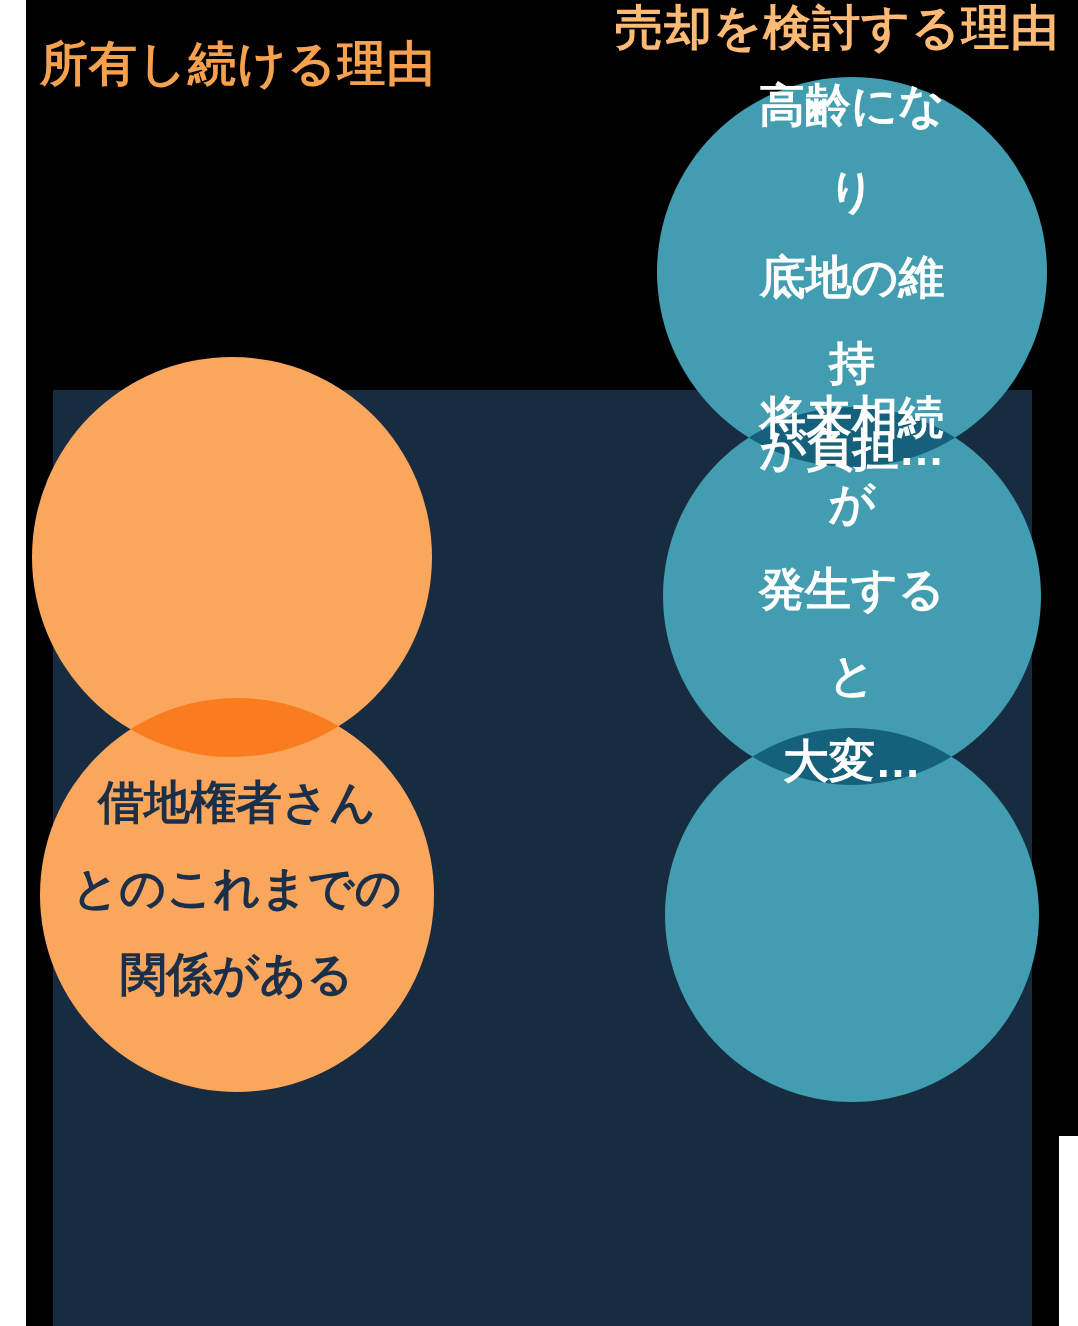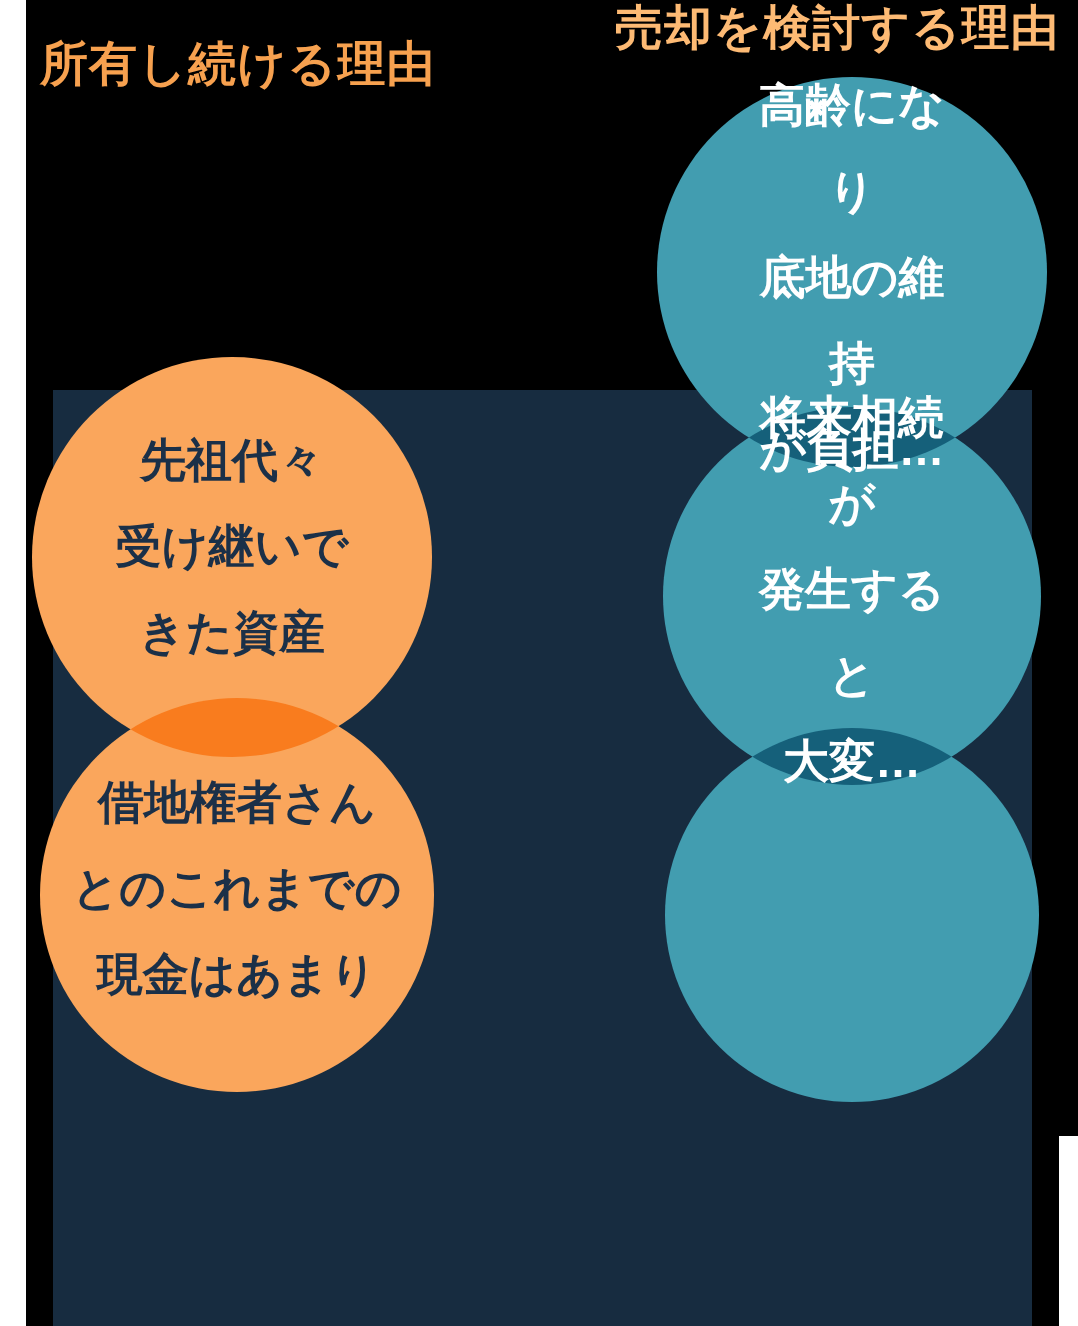--- a/index.html
+++ b/index.html
@@ -74,26 +74,23 @@
     <circle cx="852" cy="272" r="195" fill="#429DB0"></circle>
     <circle cx="852" cy="596" r="189" fill="#429DB0"></circle>
     <circle cx="852" cy="915" r="187" fill="#429DB0"></circle>
     <circle cx="852" cy="596" r="189" fill="#15607A" clip-path="url(#clip-t1)"></circle>
     <circle cx="852" cy="915" r="187" fill="#15607A" clip-path="url(#clip-t2)"></circle>
   </svg>
 
   <div class="title keep">所有し続ける理由</div>
   <div class="title sell">売却を検討する理由</div>
 
-  <div class="label on-orange" style="left:232px; top:546px;">先祖代々
-受け継いで
-きた資産</div>
   <div class="label on-orange" style="left:237px; top:888px;">借地権者さん
 とのこれまでの
-現金はあまり</div>
+関係がある</div>
 
   <div class="label on-teal" style="left:852px; top:277px;">高齢になり
 底地の維持
 が負担…</div>
   <div class="label on-teal" style="left:852px; top:589px;">将来相続が
 発生すると
 大変…</div>
 
 </div>
 

